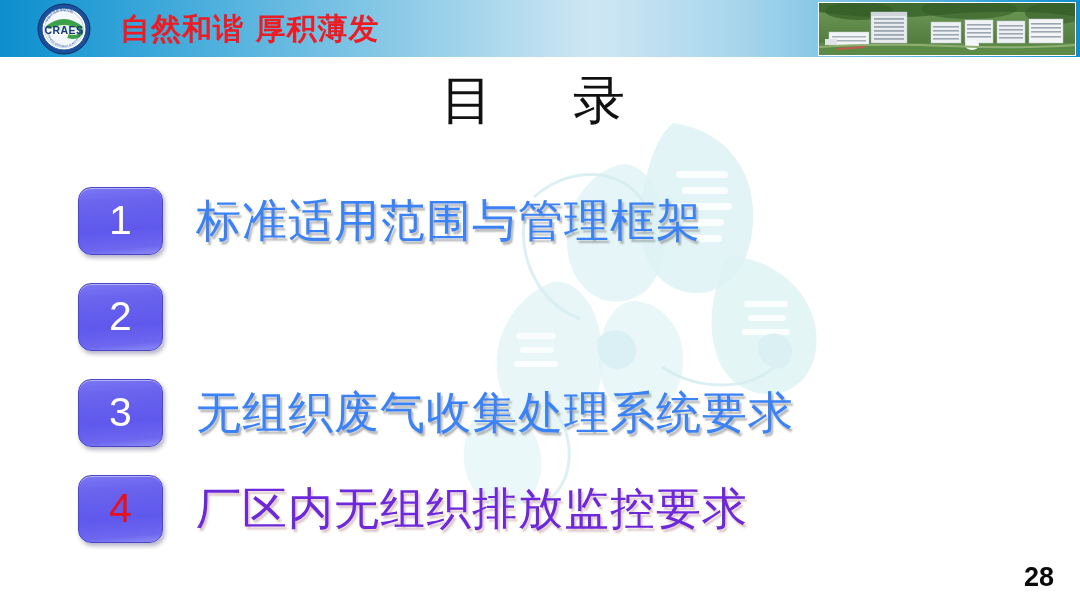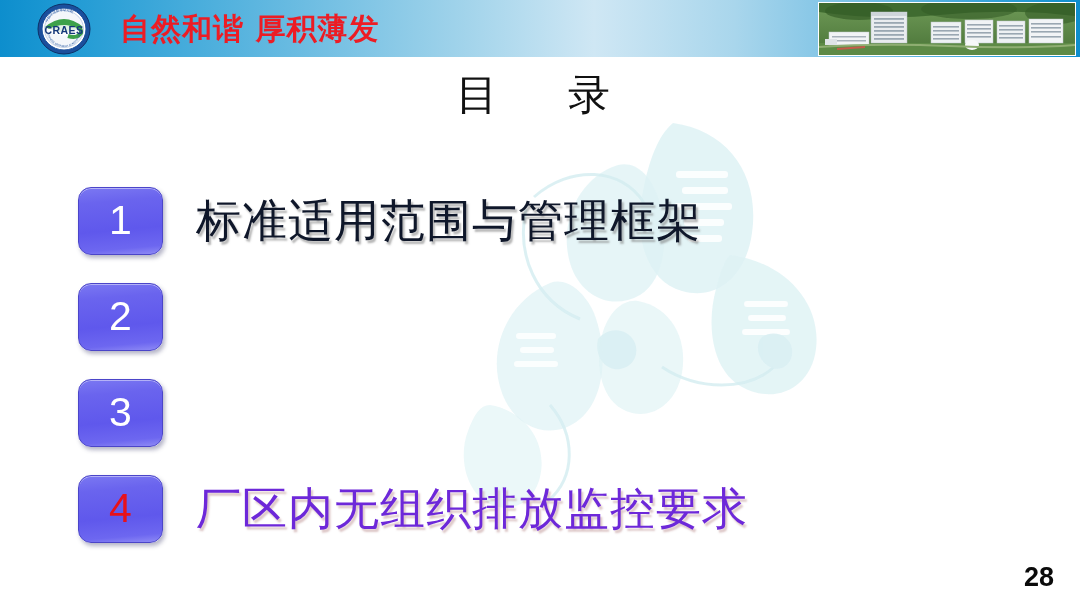--- a/index.html
+++ b/index.html
@@ -86,21 +86,21 @@
   }
   .watermark svg { display: block; }
 
   
   .slide-title {
     position: absolute;
     left: 0; top: 74px;
     width: 1080px;
     text-align: center;
     font-family: "DejaVu Serif", "Liberation Serif", serif;
-    font-size: 42px;
+    font-size: 52px;
     font-weight: 400;
     color: #111111;
     letter-spacing: 14px;
     line-height: 1;
   }
 
   
   .toc {
     position: absolute;
     left: 0; top: 185px;
@@ -136,21 +136,21 @@
   }
   .num-box.accent .num { color: #e8111a; }
 
   .toc-text {
     position: absolute;
     left: 196px;
     top: 4px;
     font-family: "DejaVu Sans", "Liberation Sans", sans-serif;
     font-size: 45px;
     font-weight: 400;
-    color: #0f172a;
+    color: #3b82f6;
     line-height: 64px;
     letter-spacing: 1px;
     white-space: nowrap;
     text-shadow: 2px 3px 2px rgba(120,120,120,0.55);
   }
   .toc-text.accent { color: #6d28d9; text-shadow: 2px 3px 2px rgba(180,130,130,0.45); }
 
   
   .page-number {
     position: absolute;
@@ -316,20 +316,21 @@
     <div class="toc-item">
       <div class="num-box">
         <div class="num">2</div>
       </div>
     </div>
 
     <div class="toc-item">
       <div class="num-box">
         <div class="num">3</div>
       </div>
+      <div class="toc-text">无组织废气收集处理系统要求</div>
     </div>
 
     <div class="toc-item">
       <div class="num-box accent">
         <div class="num">4</div>
       </div>
       <div class="toc-text accent">厂区内无组织排放监控要求</div>
     </div>
 
   </div>

